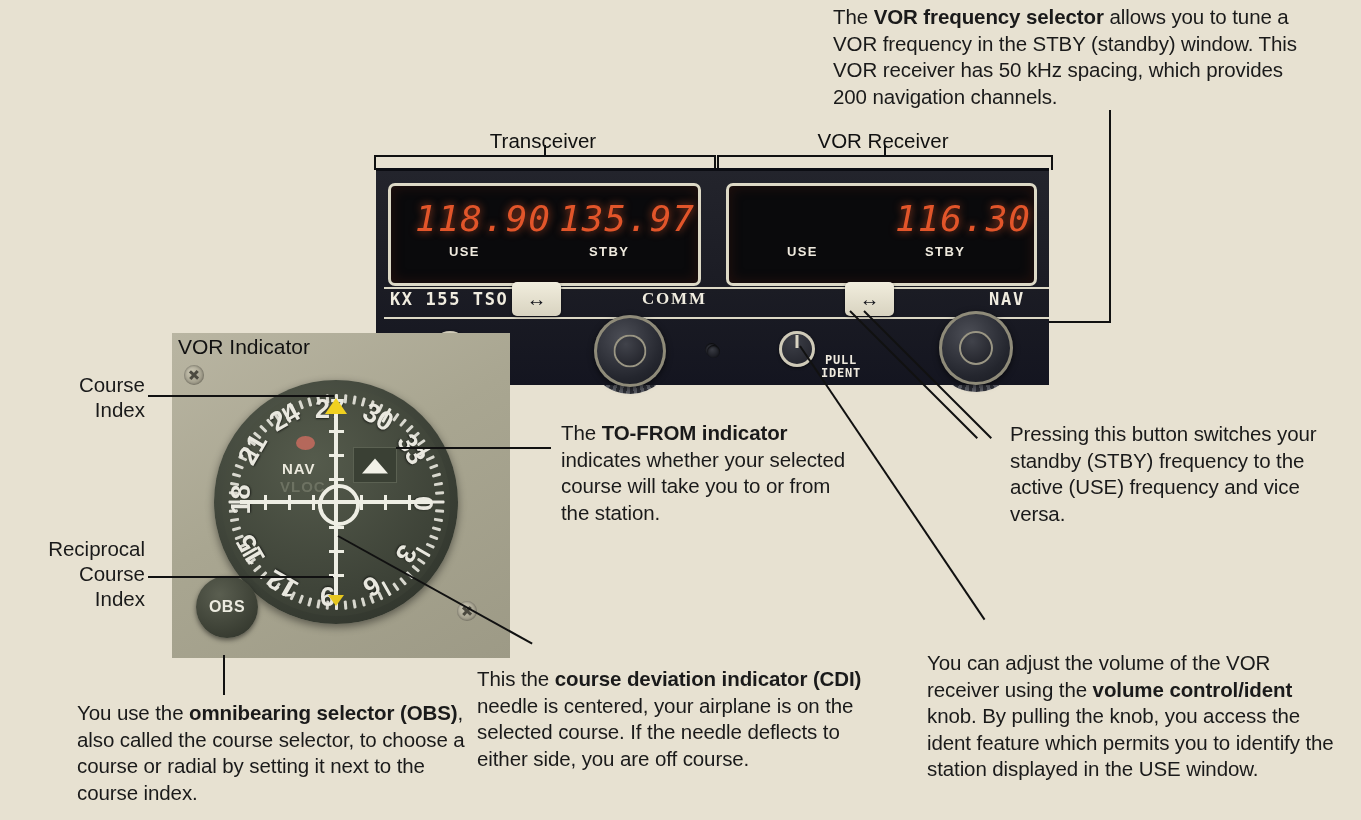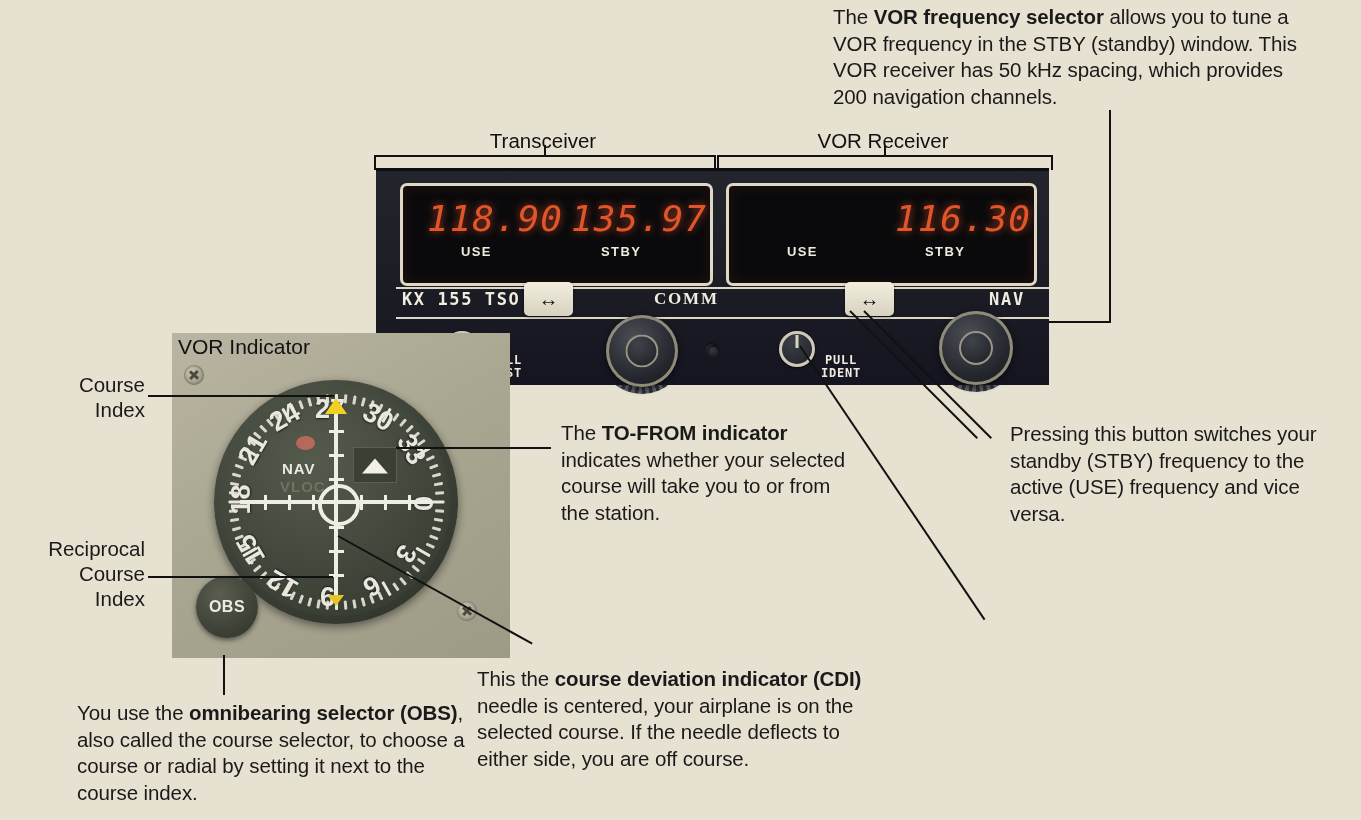--- a/index.html
+++ b/index.html
@@ -158,21 +158,21 @@
     z-index:-1;
   }
 
   
   #radio{
     left:376px;top:168px;width:673px;height:214px;
     background:linear-gradient(#23242c 0%,#1b1c24 55%,#141520 100%);
     border-top:3px solid #0c0d13;
   }
   .radio-half{position:absolute;top:0;height:214px;}
-  #comm-half{left:12px;width:341px;}
+  #comm-half{left:0;width:341px;}
   #nav-half{left:341px;width:332px;}
   .display{
     position:absolute;top:12px;height:97px;
     background:#0a0a0c;
     border:3px solid #ddd9c6;
     border-radius:7px;
     box-shadow:inset 0 0 14px rgba(120,40,20,.25);
   }
   #comm-display{left:12px;width:307px;}
   #nav-display{left:9px;width:305px;}
@@ -522,14 +522,17 @@
   <div class="caption" style="left:33px;top:700px;width:410px;margin-left:44px;">
     <span>You use the </span><b>omnibearing selector (OBS)</b><span>, also called the course selector, to choose a course or radial by setting it next to the course index.</span>
   </div>
 
   <div class="diag" style="left:338px;top:535px;width:222px;transform:rotate(29deg);"></div>
   <div class="caption" style="left:477px;top:666px;width:400px;">
     <span>This the </span><b>course deviation indicator (CDI)</b><span> needle is centered, your airplane is on the selected course. If the needle deflects to either side, you are off course.</span>
   </div>
 
   <div class="diag" style="left:800px;top:345px;width:330px;transform:rotate(56deg);"></div>
+  <div class="caption" style="left:927px;top:650px;width:420px;">
+    <span>You can adjust the volume of the VOR receiver using the </span><b>volume control/ident</b><span> knob. By pulling the knob, you access the ident feature which permits you to identify the station displayed in the USE window.</span>
+  </div>
 
 </div>
 
 </body></html>

